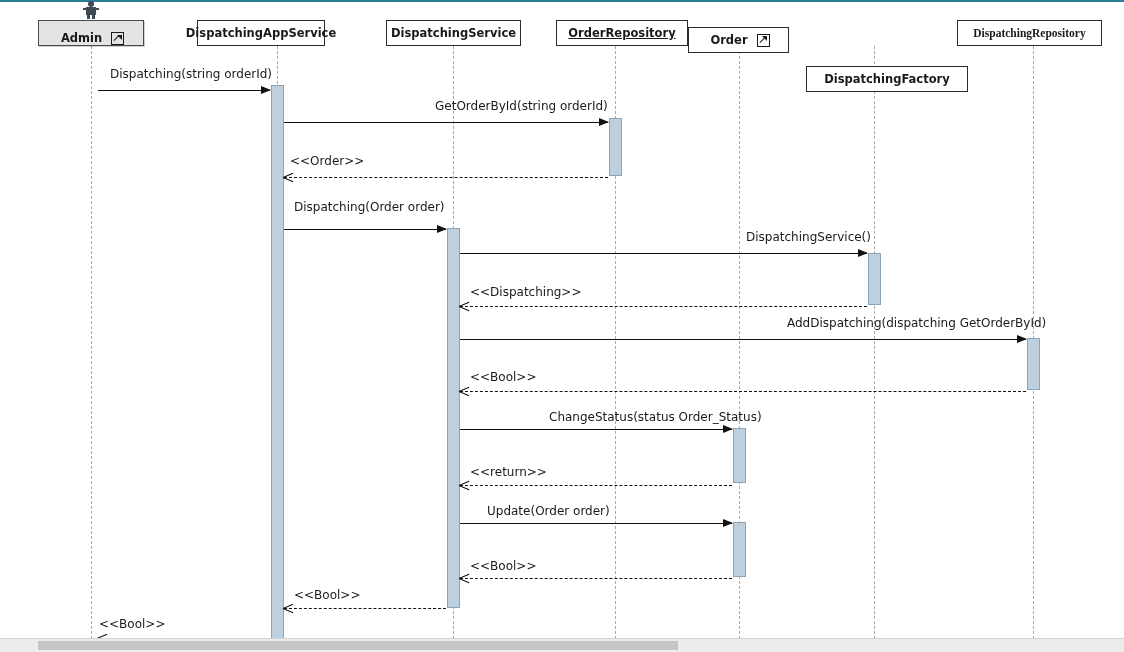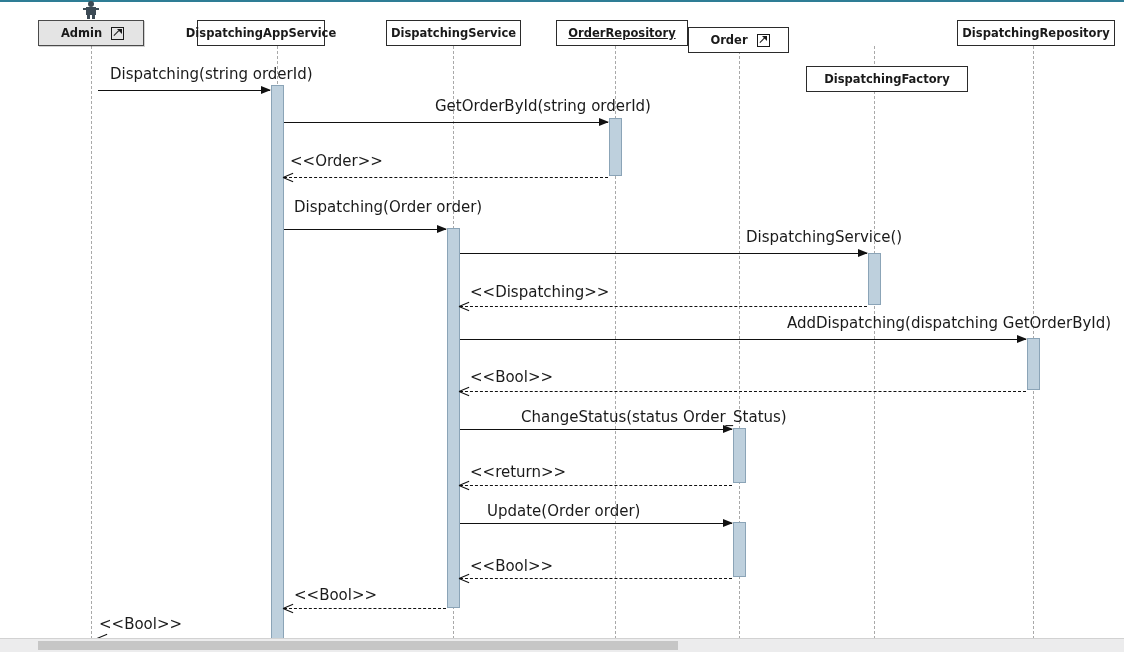--- a/index.html
+++ b/index.html
@@ -166,21 +166,21 @@
     left: 0; top: 5px;
     width: 11px; height: 0;
     border-top: 1.3px solid #111111;
     transform-origin: left center;
   }
   .arrow-open-l:before { transform: rotate(-23deg); }
   .arrow-open-l:after  { transform: rotate(23deg); }
 
   .msg-label {
     position: absolute;
-    font-size: 15px;
+    font-size: 12px;
     color: #1a1a1a;
     white-space: nowrap;
     line-height: 12px;
   }
 
   
   .scroll-track {
     position: absolute;
     left: 0;
     bottom: 0;
@@ -261,21 +261,21 @@
       <div class="msg-label" style="left: 787px; top: 317px;">AddDispatching(dispatching GetOrderById)</div>
       <div class="msg ret" style="left: 460px; top: 391px; width: 566px;">
         <div class="line"></div>
         <div class="arrow-open-l"></div>
       </div>
       <div class="msg-label" style="left: 470px; top: 371px;">&lt;&lt;Bool&gt;&gt;</div>
       <div class="msg" style="left: 460px; top: 429px; width: 272px;">
         <div class="line"></div>
         <div class="arrow-solid-r"></div>
       </div>
-      <div class="msg-label" style="left: 521px; top: 411px;">ChangeStatus(status Order_Status)</div>
+      <div class="msg-label" style="left: 549px; top: 411px;">ChangeStatus(status Order_Status)</div>
       <div class="msg ret" style="left: 460px; top: 485px; width: 272px;">
         <div class="line"></div>
         <div class="arrow-open-l"></div>
       </div>
       <div class="msg-label" style="left: 470px; top: 466px;">&lt;&lt;return&gt;&gt;</div>
       <div class="msg" style="left: 460px; top: 523px; width: 272px;">
         <div class="line"></div>
         <div class="arrow-solid-r"></div>
       </div>
       <div class="msg-label" style="left: 487px; top: 505px;">Update(Order order)</div>
@@ -297,41 +297,41 @@
     </div>
   <div id="layer-heads">
       <div class="actor-icon" style="left: 83px; top: 1px;">
         <div class="head"></div>
         <div class="body"></div>
         <div class="armL"></div>
         <div class="armR"></div>
         <div class="legL"></div>
         <div class="legR"></div>
       </div>
-      <div class="lifeline-head shaded" style="left: 38px; top: 20px; width: 106px;">
+      <div class="lifeline-head shaded" style="left: 38px; top: 20px; width: 106px; align-items: flex-end;">
         <span class="lbl">Admin</span>
         <span class="link-glyph"></span>
       </div>
       <div class="lifeline-head" style="left: 197px; top: 20px; width: 128px;">
         <span class="lbl">DispatchingAppService</span>
       </div>
       <div class="lifeline-head" style="left: 386px; top: 20px; width: 135px;">
         <span class="lbl">DispatchingService</span>
       </div>
       <div class="lifeline-head" style="left: 556px; top: 20px; width: 132px; text-decoration: underline;">
         <span class="lbl">OrderRepository</span>
       </div>
       <div class="lifeline-head" style="left: 688px; top: 27px; width: 101px;">
         <span class="lbl">Order</span>
         <span class="link-glyph"></span>
       </div>
       <div class="lifeline-head" style="left: 806px; top: 20px; width: 162px; margin-top: 46px;">
         <span class="lbl">DispatchingFactory</span>
       </div>
-      <div class="lifeline-head" style="left: 957px; top: 20px; width: 158px;">
+      <div class="lifeline-head" style="left: 957px; top: 20px; width: 145px; font-family: Liberation Serif, serif;">
         <span class="lbl">DispatchingRepository</span>
       </div>
     </div>
 
   <div class="scroll-track">
     <div class="scroll-thumb" style="left: 38px; width: 640px;"></div>
   </div>
 </div>
 
 </body></html>

